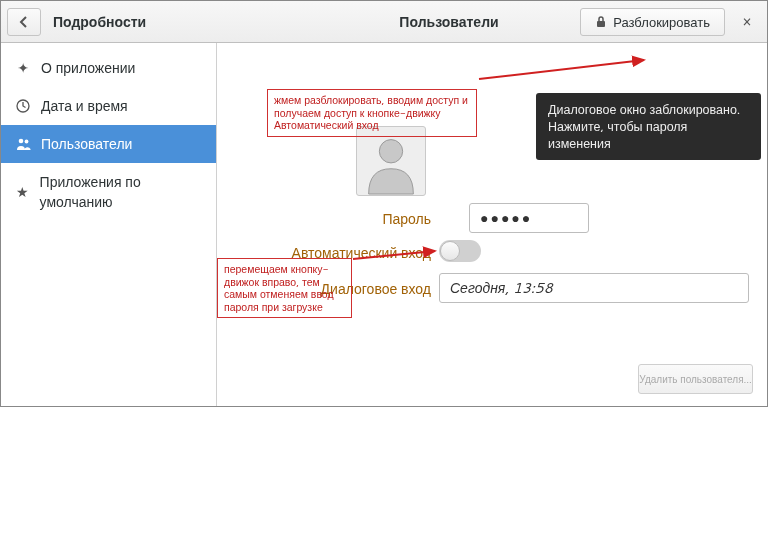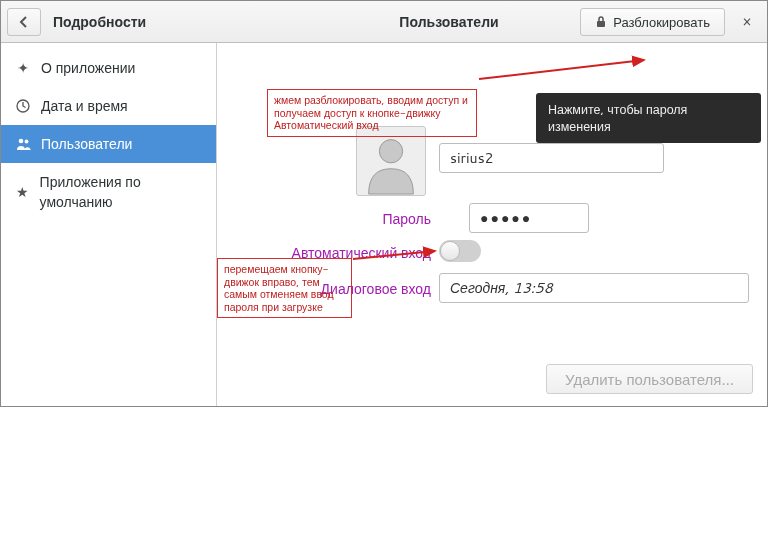--- a/index.html
+++ b/index.html
@@ -16,27 +16,27 @@
   .navitem { display: flex; align-items: center; gap: 10px; padding: 9px 14px; cursor: pointer; font-size: 14px; }
   .navitem.active { background: #4a90d9; color: #fff; }
   .navicon { width: 16px; height: 16px; display: flex; align-items: center; justify-content: center; color: #555; }
   .navitem.active .navicon { color: #fff; }
   .content { flex: 1; position: relative; background: #fff; }
   .avatar { position: absolute; left: 355px; top: 83px; width: 70px; height: 70px; border: 1px solid #c9c9c9; border-radius: 3px; background: #eee; display: flex; align-items: flex-end; justify-content: center; overflow: hidden; transform: translateX(-216px); }
   .field { position: absolute; height: 30px; border: 1px solid #bdbdbd; border-radius: 3px; background: #fff; padding: 0 10px; display: flex; align-items: center; font-size: 14px; color: #333; }
   .username { left: 222px; top: 100px; width: 225px; }
   .pw { left: 252px; top: 160px; width: 120px; letter-spacing: 2px; }
   .lastlogin { left: 222px; top: 230px; width: 310px; font-style: italic; }
-  .label { position: absolute; color: #a21caf; font-size: 14px; text-align: right; }
+  .label { position: absolute; color: #a16207; font-size: 14px; text-align: right; }
   .label.pw-l { right: 336px; top: 166px; }
   .label.auto-l { right: 336px; top: 200px; }
   .label.last-l { right: 336px; top: 236px; }
   .toggle { position: absolute; left: 222px; top: 197px; width: 42px; height: 22px; border-radius: 11px; background: #d0d0d0; display: flex; align-items: center; cursor: pointer; }
   .knob { width: 20px; height: 20px; border-radius: 50%; background: linear-gradient(#fcfcfc,#e6e6e6); border: 1px solid #bbb; margin-left: 1px; }
-  .delbtn { position: absolute; right: 14px; bottom: 12px; height: 30px; padding: 0 18px; border: 1px solid #cfcfcf; border-radius: 3px; background: linear-gradient(#fafafa,#efefef); color: #aaa; font-size: 15px; display: flex; align-items: center; }
+  .delbtn { position: absolute; right: 14px; bottom: 12px; height: 30px; padding: 0 0; border: 1px solid #cfcfcf; border-radius: 3px; background: linear-gradient(#fafafa,#efefef); color: #aaa; font-size: 10px; display: flex; align-items: center; }
   .tooltip { position: absolute; top: 50px; right: 6px; background: #2b2b2b; color: #eee; font-size: 12.5px; padding: 8px 12px; border-radius: 3px; line-height: 1.35; max-width: 225px; z-index: 10; }
   .anno { position: absolute; border: 1px solid #d03030; color: #c02020; font-size: 10.5px; padding: 4px 6px; line-height: 1.2; background: rgba(255,255,255,0.0); z-index: 9; }
   .anno1 { left: 50px; top: 46px; width: 210px; }
   .anno2 { left: 0px; top: 215px; width: 135px; }
   svg.arrow { position: absolute; z-index: 8; overflow: visible; }
 </style>
 </head>
 <body>
 
 <div class="window">
@@ -114,23 +114,20 @@
         <line x1="0" y1="16" x2="82" y2="8" stroke="#d02020" stroke-width="2" marker-end="url(#ah2)"></line>
       </svg>
 
       <div class="avatar">
         <svg width="70" height="70" viewBox="0 0 70 70">
           <circle cx="35" cy="26" r="12" fill="#c8c8c8" stroke="#999"></circle>
           <path d="M12 70 Q12 44 35 44 Q58 44 58 70 Z" fill="#c8c8c8" stroke="#999"></path>
         </svg>
       </div>
 
-      <div class="field username">
-          <span>sirius2</span>
-        </div>
 
       <div class="label pw-l">Пароль</div>
       <div class="field pw">
           <span>●●●●●</span>
         </div>
 
       <div class="label auto-l">Автоматический вход</div>
       <div class="toggle">
           <div class="knob"></div>
         </div>
@@ -138,17 +135,18 @@
       <div class="label last-l">Диалоговое вход</div>
       <div class="field lastlogin">
           <span>Сегодня, 13:58</span>
         </div>
 
       <div class="delbtn">
           <span>Удалить пользователя…</span>
         </div>
 
       <div class="tooltip">
+        <div>Диалоговое окно заблокировано.</div>
         <div>Нажмите, чтобы пароля изменения</div>
       </div>
     </div>
   </div>
 </div>
 
 </body></html>

